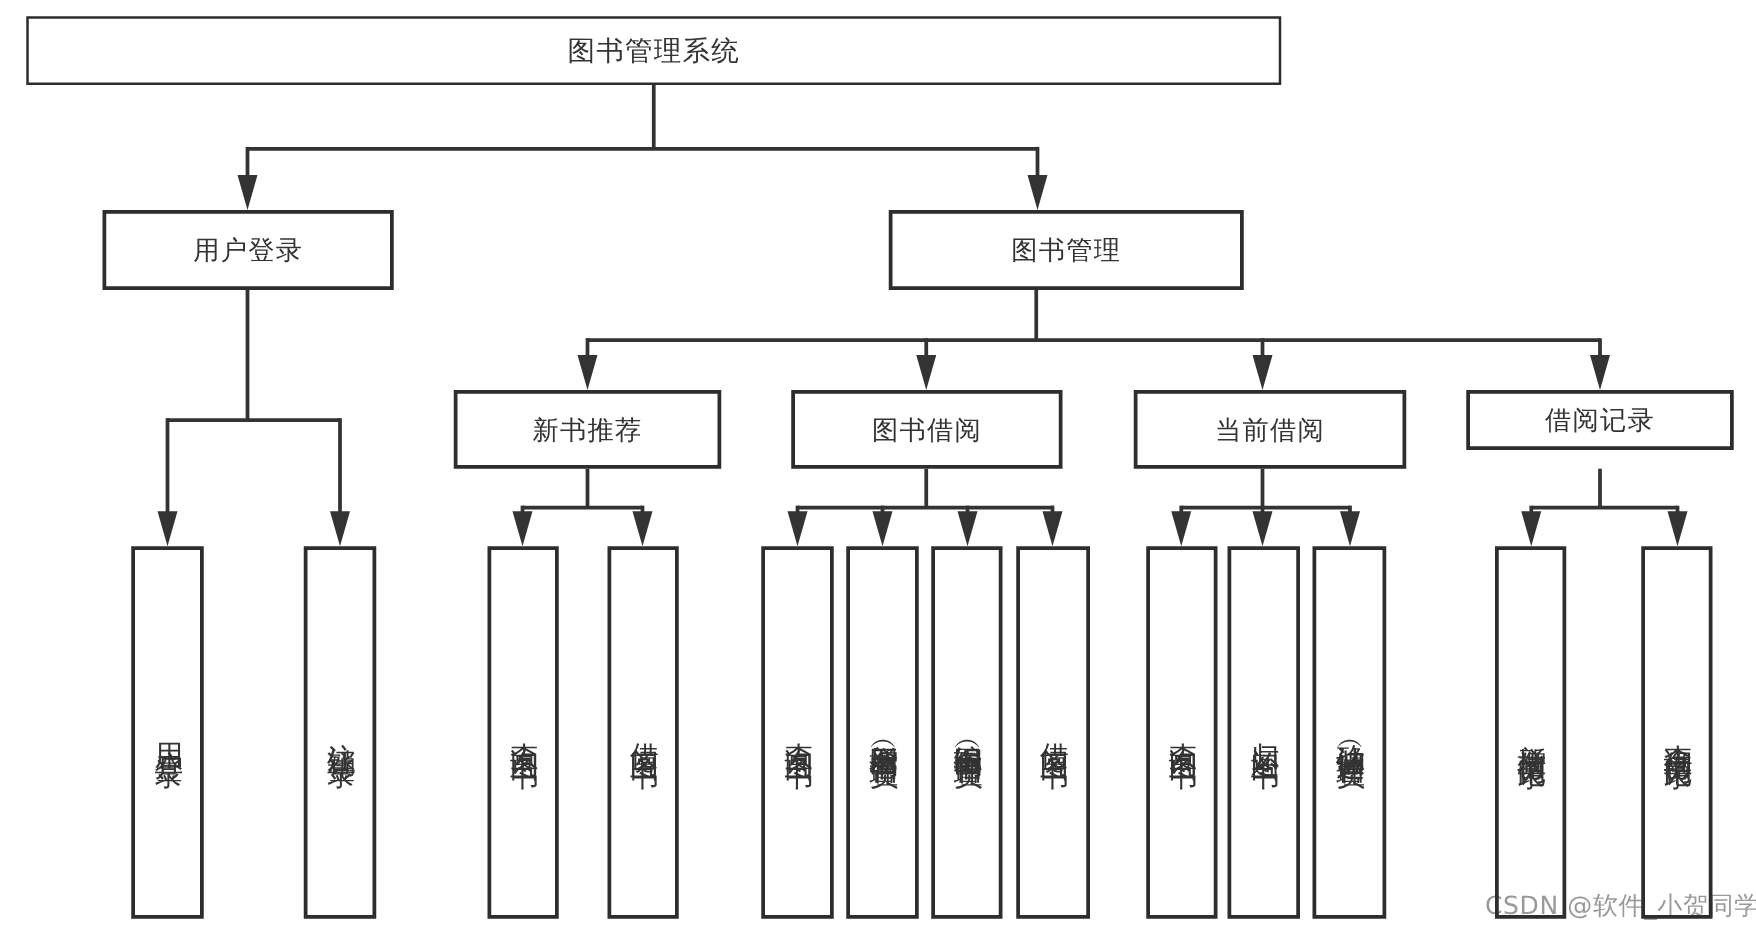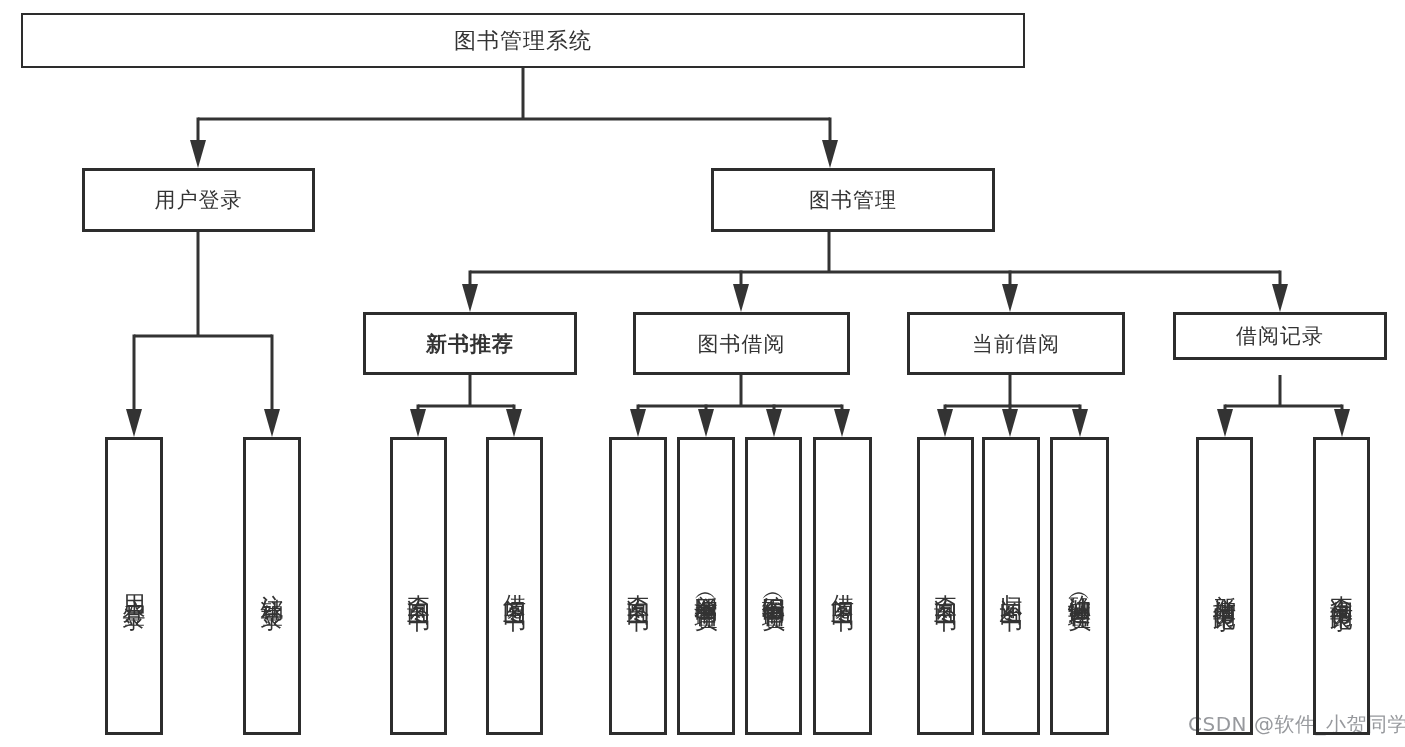--- a/index.html
+++ b/index.html
@@ -100,21 +100,21 @@
     <span>图书管理系统</span>
   </div>
 
   <div class="node hnode" style="left:82px;top:168px;width:233px;height:64px;">
     <span>用户登录</span>
   </div>
   <div class="node hnode" style="left:711px;top:168px;width:284px;height:64px;">
     <span>图书管理</span>
   </div>
 
-  <div class="node hnode" style="left:363px;top:312px;width:214px;height:63px;font-weight:bold;">
+  <div class="node hnode" style="left:363px;top:312px;width:214px;height:63px;">
     <span>新书推荐</span>
   </div>
   <div class="node hnode" style="left:633px;top:312px;width:217px;height:63px;">
     <span>图书借阅</span>
   </div>
   <div class="node hnode" style="left:907px;top:312px;width:218px;height:63px;justify-content:center;">
     <span>当前借阅</span>
   </div>
   <div class="node hnode" style="left:1173px;top:312px;width:214px;height:48px;">
     <span>借阅记录</span>

